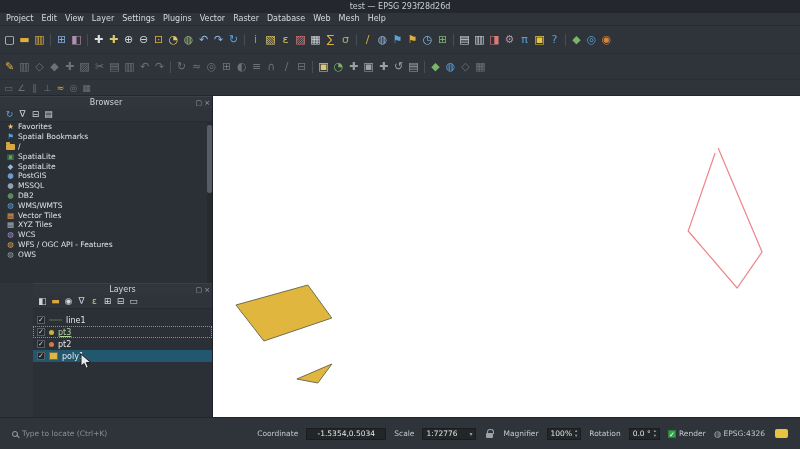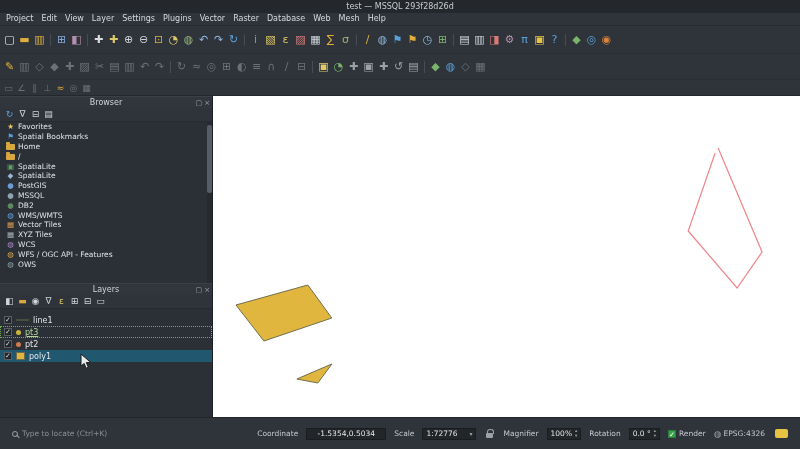--- a/index.html
+++ b/index.html
@@ -33,21 +33,21 @@
 
   .browser-section{height:187px;display:flex;flex-direction:column;}
   .tree{flex:1;background:#2b3036;position:relative;overflow:hidden;}
   .tree-row{height:9.8px;display:flex;align-items:center;gap:3px;padding-left:6px;font-size:7.5px;color:#dfe3e7;cursor:default;}
   .icon.glyph{width:9px;text-align:center;font-size:7.5px;line-height:9px;}
   .icon.folder{width:9px;height:6px;background:#d8a83e;border-radius:1px;position:relative;margin-top:2px;}
   .icon.folder::before{content:'';position:absolute;top:-2px;left:0;width:4px;height:2px;background:#d8a83e;border-radius:1px 1px 0 0;}
   .vscroll{position:absolute;right:0;top:0;bottom:0;width:5px;background:#272b30;}
   .vthumb{position:absolute;right:0;top:3px;width:5px;height:68px;background:#565d64;border-radius:2px;}
 
-  .layers-section{flex:1;display:flex;flex-direction:column;}
+  .layers-section{flex:1;display:flex;flex-direction:column;margin-left:33px;}
   .layer-list{flex:1;background:#2b3036;padding-top:5px;}
   .layer-row{height:12px;display:flex;align-items:center;gap:4px;padding-left:4px;font-size:8px;color:#e2e6ea;cursor:default;}
   .layer-row.selected{background:#21576f;}
   .layer-row.focus{outline:1px dotted #6fae4f;outline-offset:-1px;}
   .layer-row.focus .layer-label{color:#b4d49a;text-decoration:underline;}
   .cb{width:8px;height:8px;background:#232629;border:1px solid #565d64;color:#cfd5db;font-size:7px;line-height:7px;text-align:center;flex:0 0 auto;}
   .sym{flex:0 0 auto;}
   .sym.line{width:13px;height:2px;background:#44503f;}
   .sym.point{width:5px;height:5px;border-radius:50%;}
   .sym.poly{width:9px;height:8px;border:1px solid #6e6e4e;}
@@ -79,21 +79,21 @@
   .balloon::after{content:'';position:absolute;left:2px;bottom:-3px;border:3px solid transparent;border-top-color:#e8c341;border-left-width:2px;border-right-width:2px;}
 
   .cursor{position:absolute;left:80px;top:353px;z-index:9;}
 </style>
 </head>
 <body>
 
 <div class="window">
 
   <div class="titlebar">
-    <span>test — MSSQL 293f28d26d</span>
+    <span>test — EPSG 293f28d26d</span>
   </div>
 
   <div class="menubar" id="menubar">
       <span class="menu-item">Project</span>
       <span class="menu-item">Edit</span>
       <span class="menu-item">View</span>
       <span class="menu-item">Layer</span>
       <span class="menu-item">Settings</span>
       <span class="menu-item">Plugins</span>
       <span class="menu-item">Vector</span>
@@ -218,24 +218,20 @@
           <div class="vscroll">
             <div class="vthumb"></div>
           </div>
         <div class="tree-row">
               <span class="icon glyph" style="color: rgb(233, 196, 106);">★</span>
               <span>Favorites</span>
             </div>
             <div class="tree-row">
               <span class="icon glyph" style="color: rgb(90, 160, 216);">⚑</span>
               <span>Spatial Bookmarks</span>
-            </div>
-            <div class="tree-row">
-              <span class="icon folder"></span>
-              <span>Home</span>
             </div>
             <div class="tree-row">
               <span class="icon folder"></span>
               <span>/</span>
             </div>
             <div class="tree-row">
               <span class="icon glyph" style="color: rgb(88, 165, 92);">▣</span>
               <span>SpatiaLite</span>
             </div>
             <div class="tree-row">

